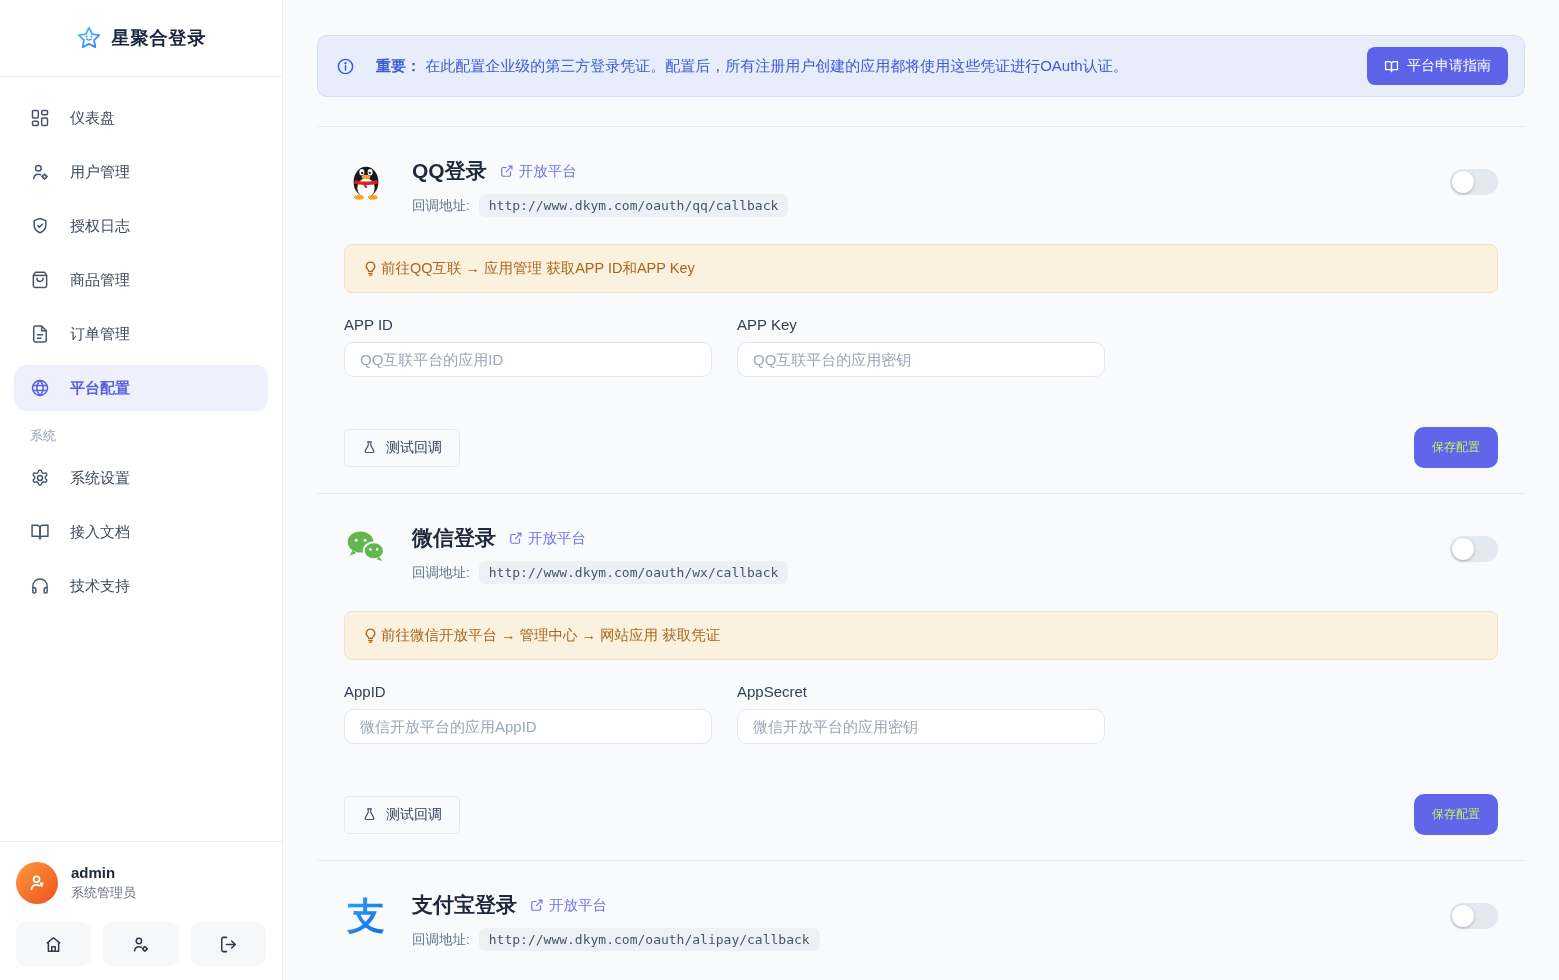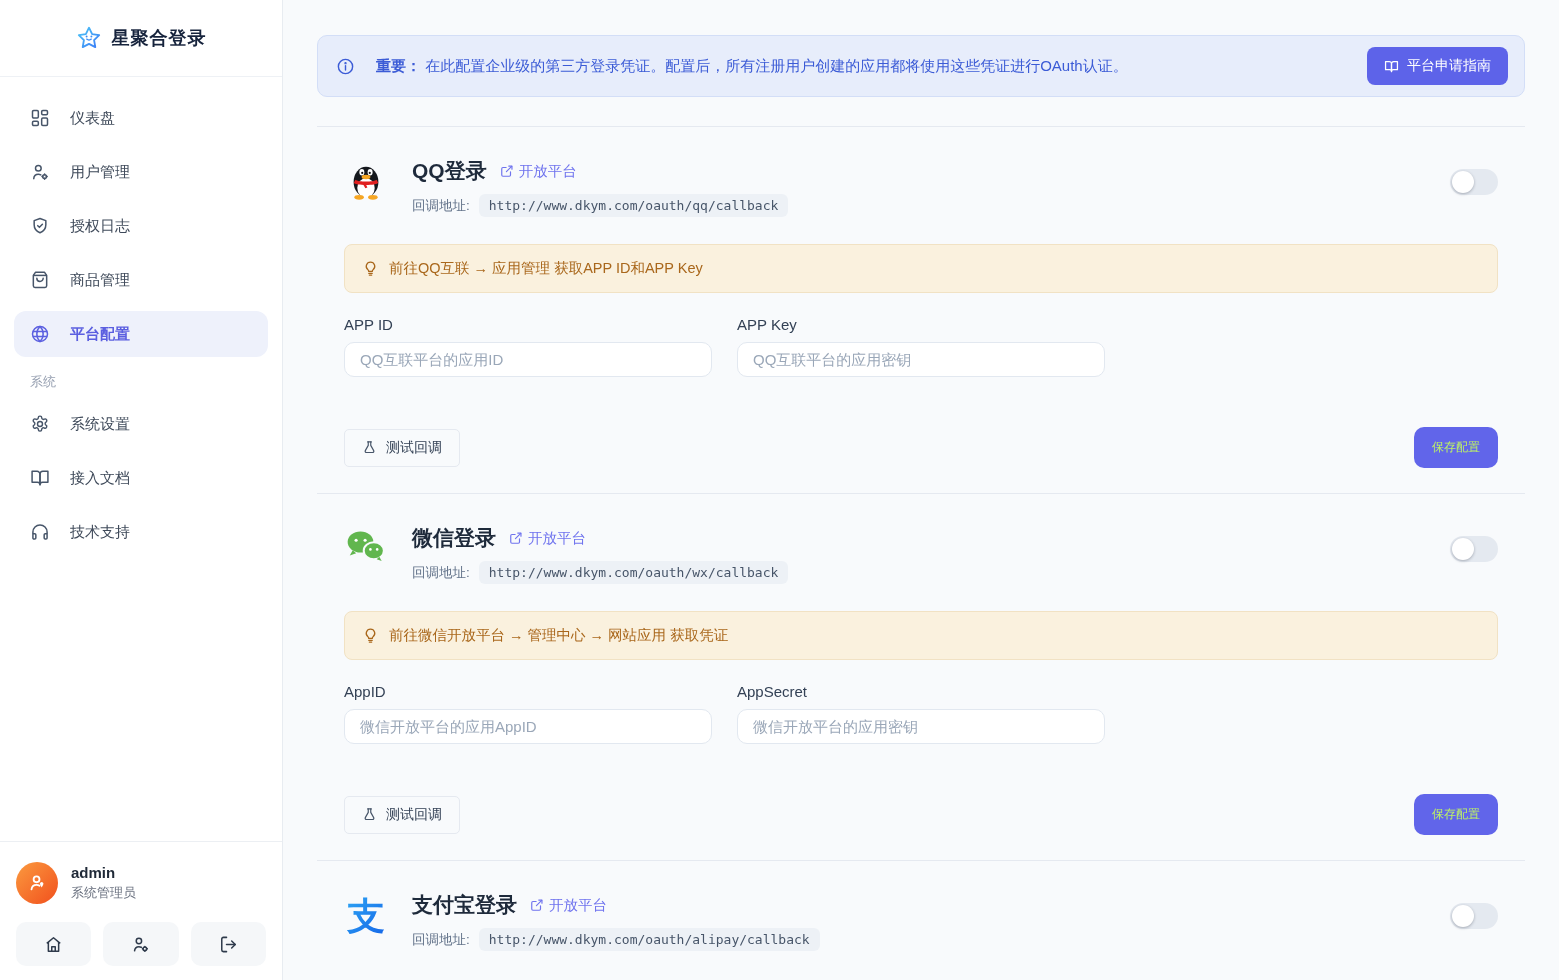--- a/index.html
+++ b/index.html
@@ -47,21 +47,21 @@
   .plat-title-row { display:flex; align-items:center; gap:13px; }
   .plat-title { font-size:21px; font-weight:bold; color:#1e2a3b; }
   .plat-link { display:flex; align-items:center; gap:5px; color:#6f73ee; font-size:14.5px; text-decoration:none; cursor:pointer; }
   .plat-link svg { width:14px; height:14px; stroke:#6f73ee; }
   .plat-cb { display:flex; align-items:center; gap:9px; margin-top:9px; }
   .cb-label { font-size:13.5px; color:#64748b; }
   .cb-chip { font-family:"DejaVu Sans Mono","Liberation Mono",monospace; font-size:13px; color:#475569; background:#edf1f6; border-radius:6px; padding:4px 10px; }
   .toggle { width:48px; height:26px; border-radius:13px; background:#e4e9f0; position:relative; cursor:pointer; flex-shrink:0; margin-top:12px; }
   .toggle .knob { width:22px; height:22px; border-radius:50%; background:#fff; position:absolute; top:2px; left:2px; box-shadow:0 1px 3px rgba(15,23,42,.3); }
 
-  .tip { margin-top:27px; background:#faf1de; border:1px solid #f1e2c4; border-radius:8px; padding:14px 17px; display:flex; align-items:center; gap:10px; color:#a9671b; font-size:14.5px; }
+  .tip { margin-top:27px; background:#faf1de; border:1px solid #f1e2c4; border-radius:8px; padding:14px 17px; display:flex; align-items:center; gap:2px; color:#a9671b; font-size:14.5px; }
   .tip svg { width:17px; height:17px; stroke:#a9671b; flex-shrink:0; }
 
   .fields { margin-top:23px; display:grid; grid-template-columns:368px 368px; column-gap:25px; }
   .field label { display:block; font-size:15px; color:#334155; margin-bottom:9px; }
   .field input { width:100%; height:35px; border:1px solid #e2e8f0; border-radius:10px; background:#fff; padding:0 15px; font-size:15px; color:#334155; font-family:inherit; outline:none; }
   .field input::placeholder { color:#9aa7b8; }
 
   .actions { margin-top:50px; display:flex; align-items:center; justify-content:space-between; }
   .test-btn { display:flex; align-items:center; gap:9px; background:transparent; border:1px solid #e5e9f0; border-radius:5px; padding:9px 17px; font-size:14px; color:#334155; cursor:pointer; font-family:inherit; }
   .test-btn svg { width:15px; height:15px; stroke:#475569; }
@@ -116,20 +116,28 @@
         <span>授权日志</span>
       </div>
       <div class="menu-item">
         <svg viewBox="0 0 24 24" fill="none" stroke-width="1.8" stroke-linejoin="round">
             <path d="M6.5 2.8L4 6.5V19a2 2 0 002 2h12a2 2 0 002-2V6.5l-2.5-3.7z"></path>
             <path d="M4 6.5h16"></path>
             <path d="M15.8 10a3.8 3.8 0 01-7.6 0" stroke-linecap="round"></path>
           </svg>
         <span>商品管理</span>
       </div>
+      <div class="menu-item">
+        <svg viewBox="0 0 24 24" fill="none" stroke-width="1.8" stroke-linejoin="round">
+            <path d="M14 2.5H6.5a2 2 0 00-2 2v15a2 2 0 002 2h11a2 2 0 002-2V8z"></path>
+            <path d="M14 2.5V8h5.5"></path>
+            <path d="M9 13h6M9 17h4" stroke-linecap="round"></path>
+          </svg>
+        <span>订单管理</span>
+      </div>
       <div class="menu-item active">
         <svg viewBox="0 0 24 24" fill="none" stroke-width="1.8">
             <circle cx="12" cy="12" r="9"></circle>
             <path d="M3.5 9h17M3.5 15h17"></path>
             <path d="M12 3c2.5 2.3 3.8 5.4 3.8 9s-1.3 6.7-3.8 9c-2.5-2.3-3.8-5.4-3.8-9S9.5 5.3 12 3z"></path>
           </svg>
         <span>平台配置</span>
       </div>
 
       <div class="section-label">系统</div>

